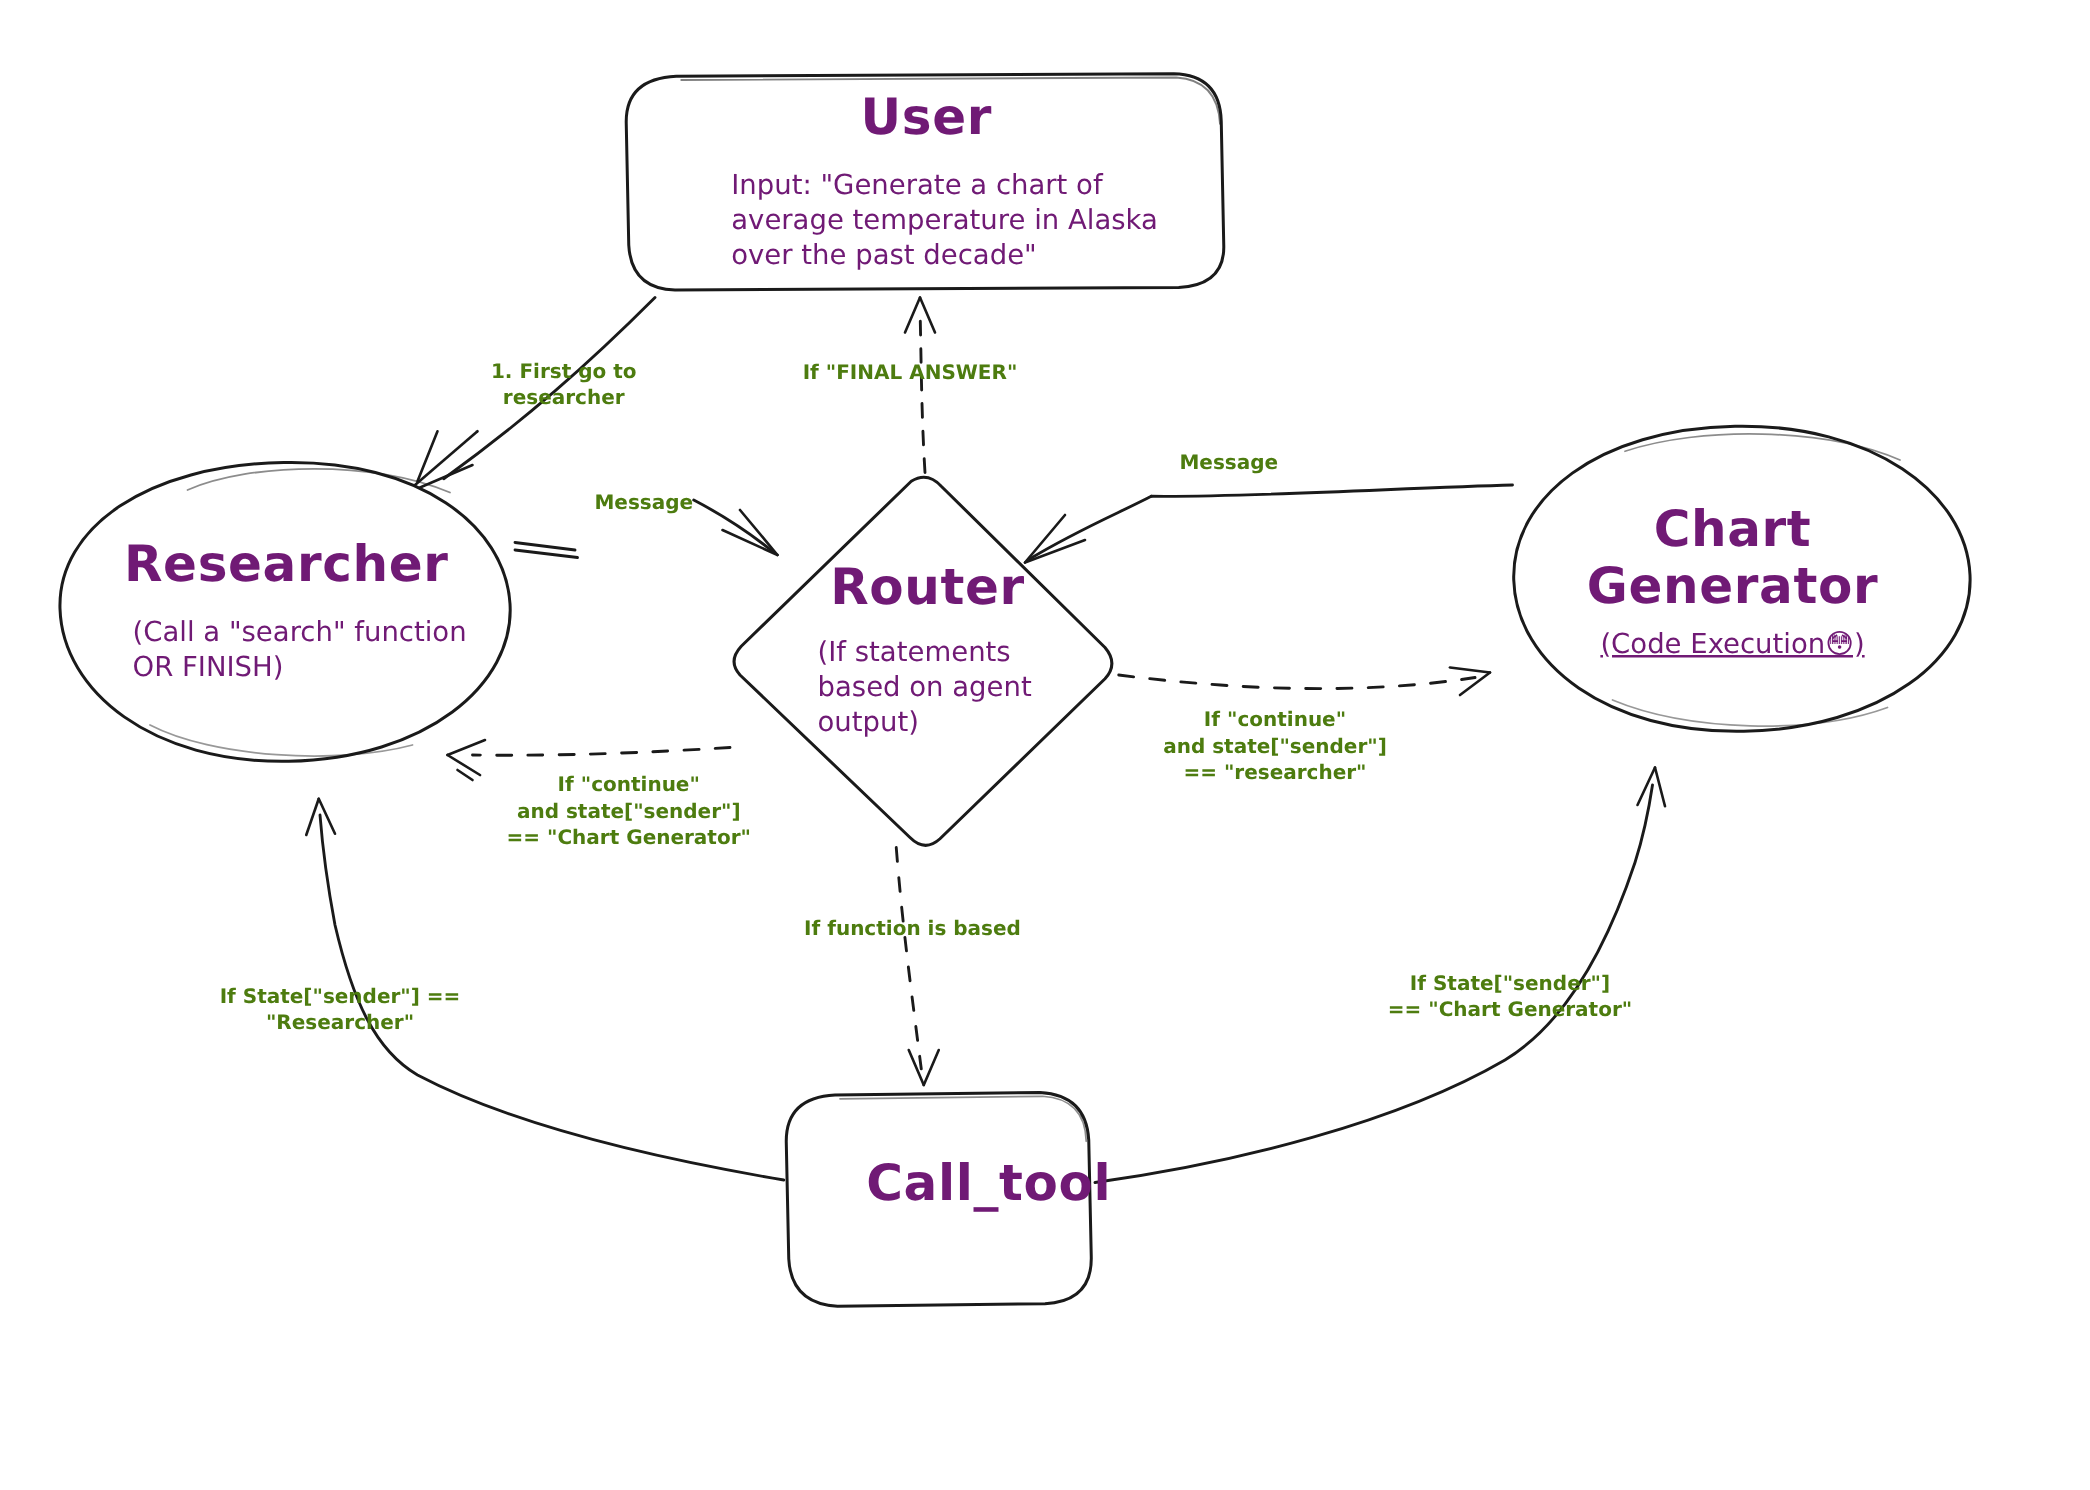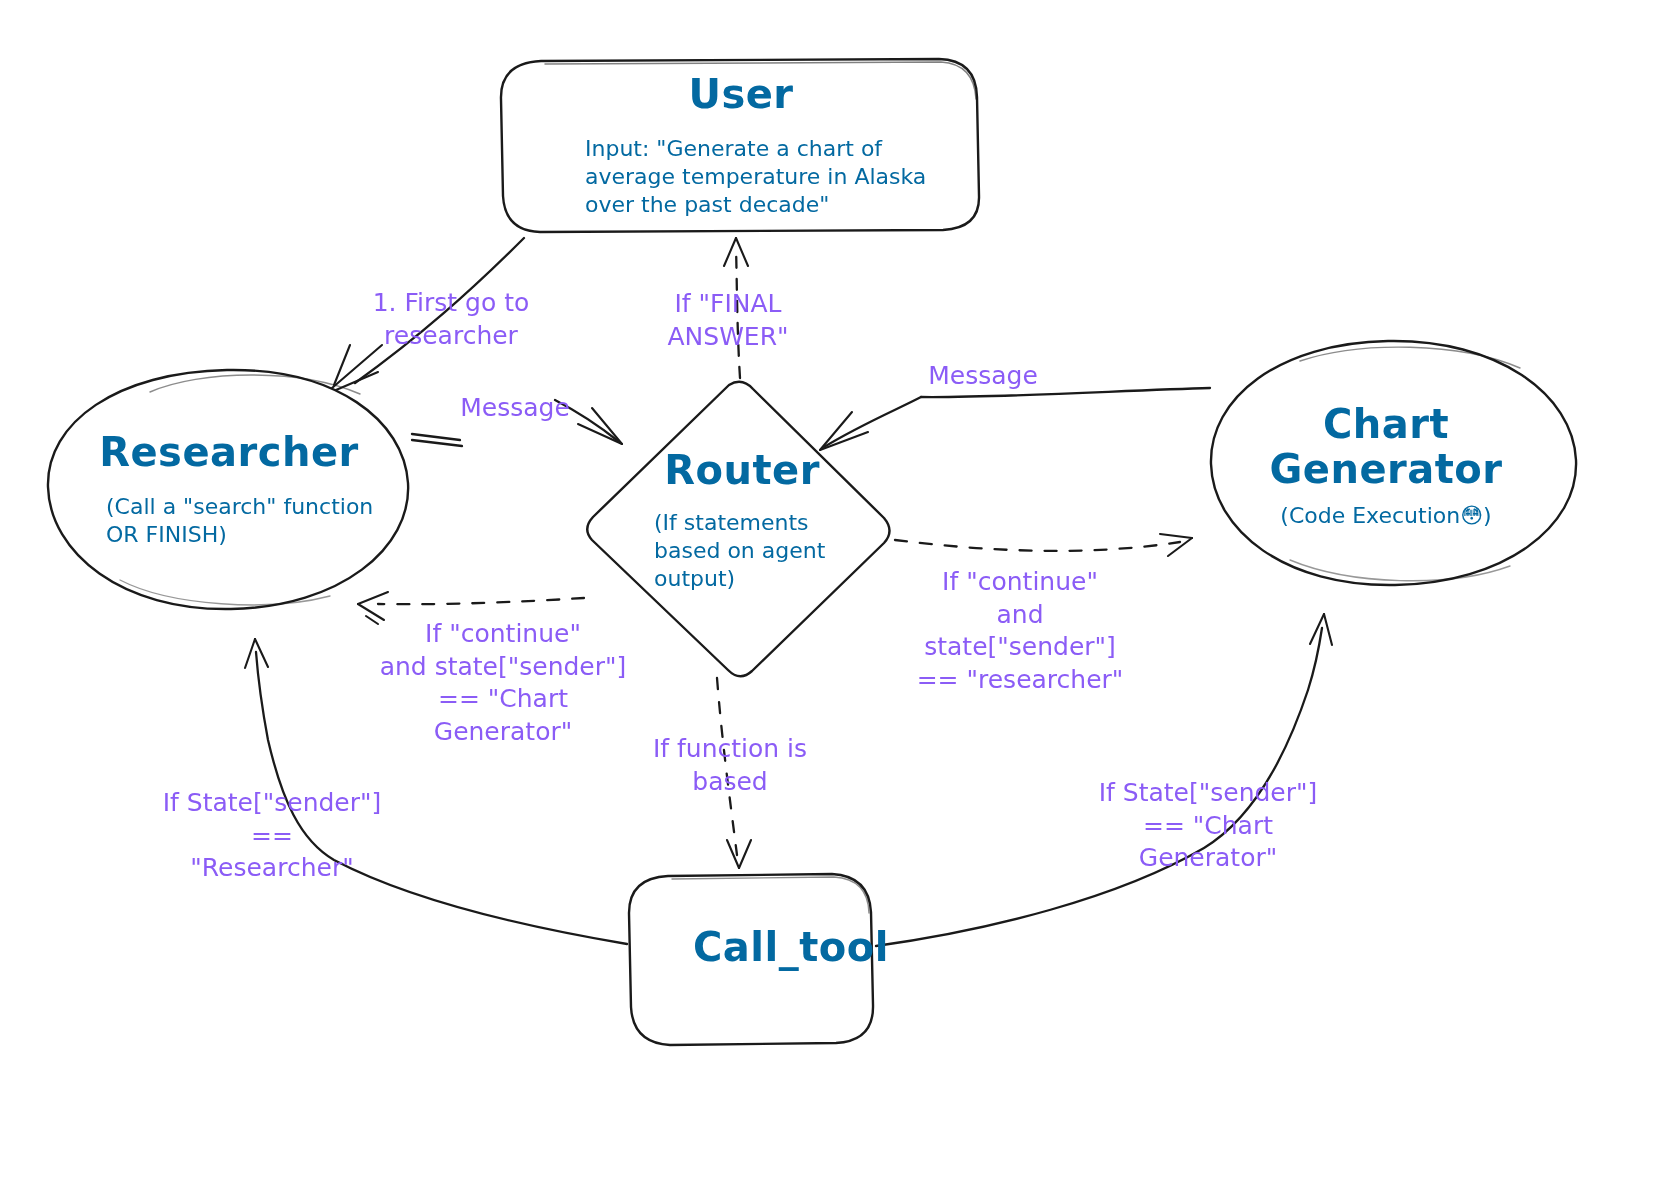--- a/index.html
+++ b/index.html
@@ -18,42 +18,43 @@
   svg.layer {
     position: absolute;
     left: 0;
     top: 0;
     width: 1672px;
     height: 1192px;
   }
   .node-text {
     position: absolute;
     text-align: center;
-    color: #0369a1;
+    color: #701a75;
     pointer-events: none;
   }
   .node-title {
     font-size: 40px;
     font-weight: 600;
     letter-spacing: 0.5px;
     line-height: 1.12;
   }
   .node-sub {
     font-size: 22px;
     font-weight: 400;
     line-height: 1.28;
     margin-top: 14px;
   }
   .edge-label {
     position: absolute;
-    color: #8b5cf6;
-    font-size: 25px;
+    color: #4d7c0f;
+    font-size: 16px;
     line-height: 1.3;
     white-space: pre;
     pointer-events: none;
+    font-weight: bold;
   }
   .edge-label.center { text-align: center; }
   .stroke { fill: none; stroke: #1a1a1a; stroke-linecap: round; stroke-linejoin: round; }
   .fillw { fill: #ffffff; }
 </style>
 </head>
 <body>
 
 <div id="canvas">
 
@@ -162,21 +163,21 @@
   <div class="node-text" style="left:596px; top:448px; width:292px;">
     <div class="node-title" style="white-space: pre-line;">Router</div>
     <div class="node-sub" style="text-align: left; padding-left: 58px; margin-top: 16px; white-space: pre-line;">(If statements
 based on agent
 output)</div>
   </div>
 
   <div class="node-text" style="left:1204px; top:402px; width:364px;">
     <div class="node-title" style="white-space: pre-line;">Chart
 Generator</div>
-    <div class="node-sub" style="margin-top: 10px; white-space: pre-line;">(Code Execution😳)</div>
+    <div class="node-sub" style="margin-top: 10px; white-space: pre-line; text-decoration: underline;">(Code Execution😳)</div>
   </div>
 
   <div class="node-text" style="left:631px; top:925px; width:242px;padding-left:39px;">
     <div class="node-title" style="white-space: pre-line;">Call_tool</div>
   </div>
 
   <div class="edge-label center" style="left: 331px; top: 287px; width: 240px; white-space: pre-line;">1. First go to
 researcher</div>
 
   <div class="edge-label center" style="left: 460px; top: 392px; width: 110px; white-space: pre-line;">Message</div>

